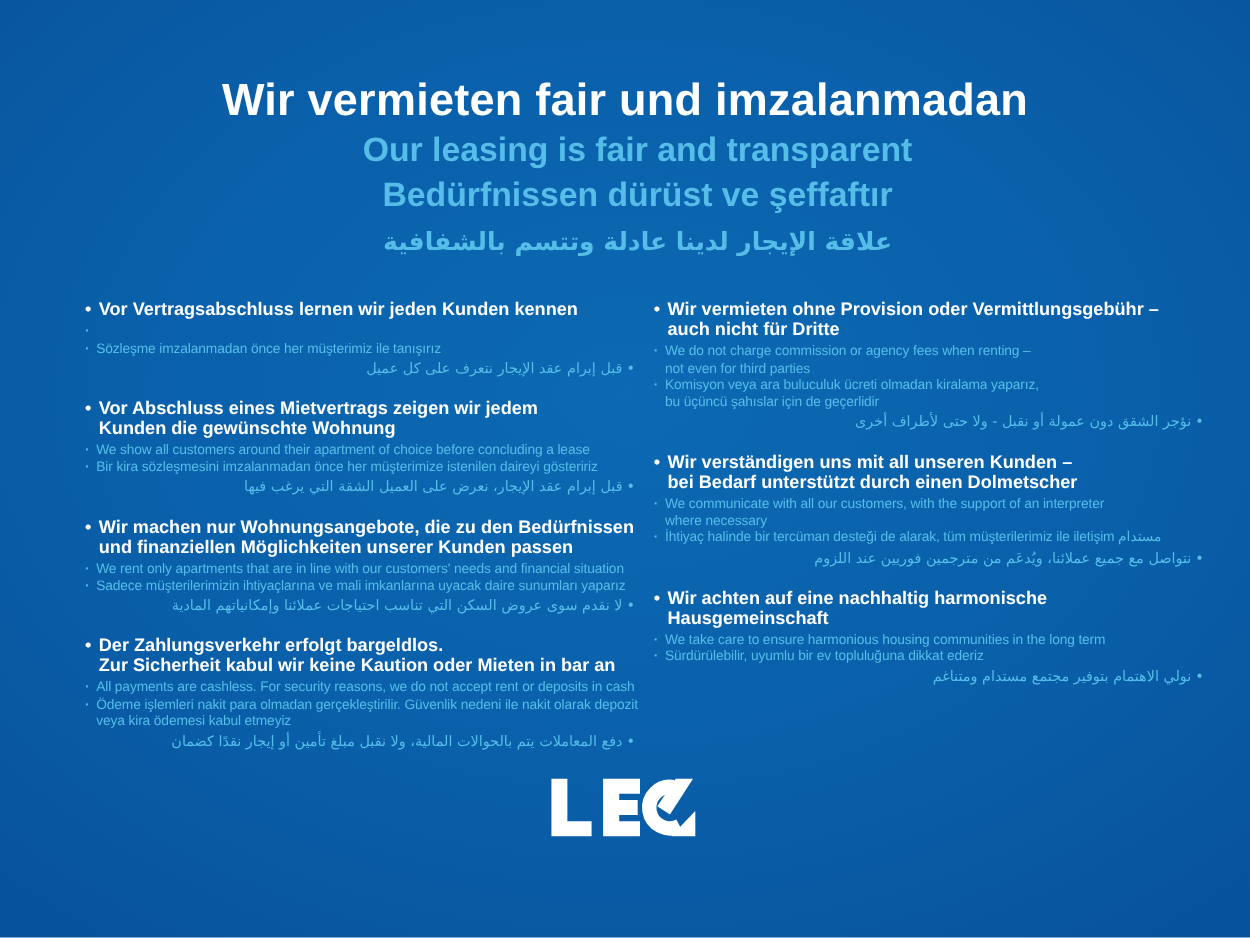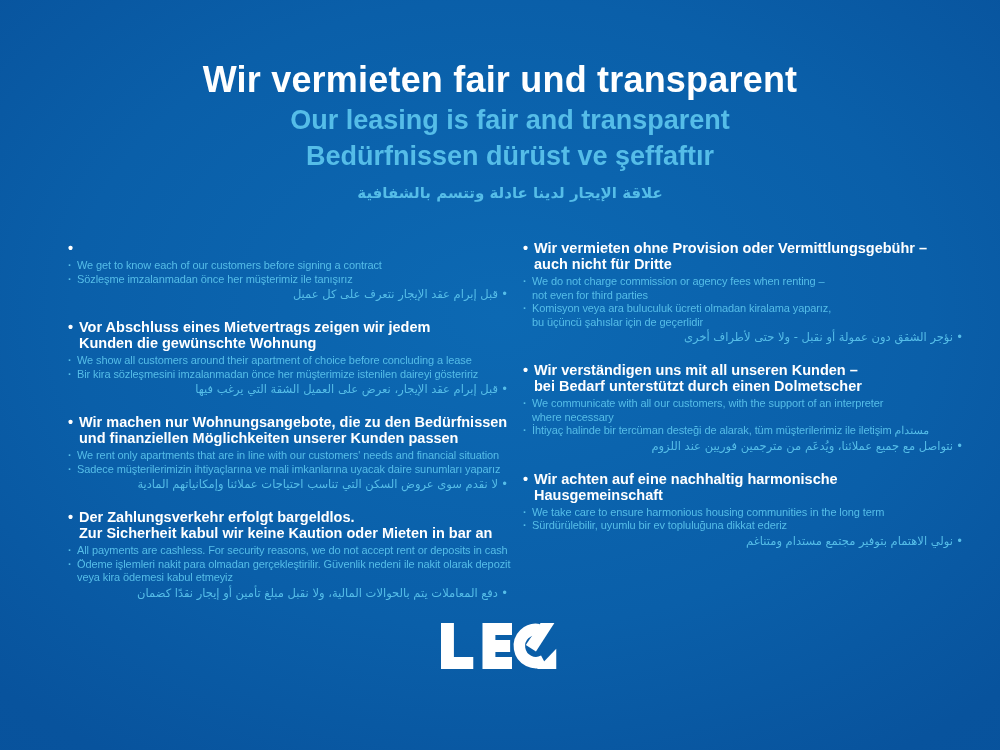--- a/index.html
+++ b/index.html
@@ -14,21 +14,21 @@
   
   .hdr { position:absolute; top:58px; left:0; right:0; text-align:center; }
   .hdr h1 {
     margin:0; font-size:36px; line-height:44px; font-weight:bold;
     color:#ffffff; letter-spacing:0.2px;
   }
   .sub {
     color:#55bde8; font-weight:bold; font-size:27px; line-height:36px;margin-left:20px;
   }
   .sub.ar-h {
-    font-size:15px; line-height:38px;
+    font-size:20px; line-height:38px;
     font-family:"DejaVu Sans", sans-serif; direction:rtl;
   }
   
   .columns {
     position:absolute; top:240px; left:68px; right:55px;
     display:flex; gap:15px;
   }
   .col { width:440px; flex:none; }
   .item { margin-bottom:17px; }
   .line { display:flex; }
@@ -60,35 +60,35 @@
     position:absolute; width:1px; height:1px; overflow:hidden;
     clip-path:inset(50%); white-space:nowrap;
   }
 </style>
 </head>
 <body>
 
 <div class="poster">
 
   <header class="hdr">
-    <h1>Wir vermieten fair und transparent</h1>
+    <h1>Wir vermieten fair und imzalanmadan</h1>
     <div class="sub">Our leasing is fair and transparent</div>
     <div class="sub">Bedürfnissen dürüst ve şeffaftır</div>
     <div class="sub ar-h">علاقة الإيجار لدينا عادلة وتتسم بالشفافية</div>
   </header>
 
   <div class="columns">
     <div class="col">
   <div class="item">
     <div class="line de">
       <span class="b">•</span>
-    </div>
-    <div class="line sec">
-      <span class="b">·</span>
-      <span class="txt">We get to know each of our customers before signing a contract</span>
+      <span class="txt">Vor Vertragsabschluss lernen wir jeden Kunden kennen</span>
+    </div>
+    <div class="line sec">
+      <span class="b">·</span>
     </div>
     <div class="line sec">
       <span class="b">·</span>
       <span class="txt">Sözleşme imzalanmadan önce her müşterimiz ile tanışırız</span>
     </div>
     <div class="line arl">
       <span class="b">•</span>
       <span class="txt">قبل إبرام عقد الإيجار نتعرف على كل عميل</span>
     </div>
   </div>

